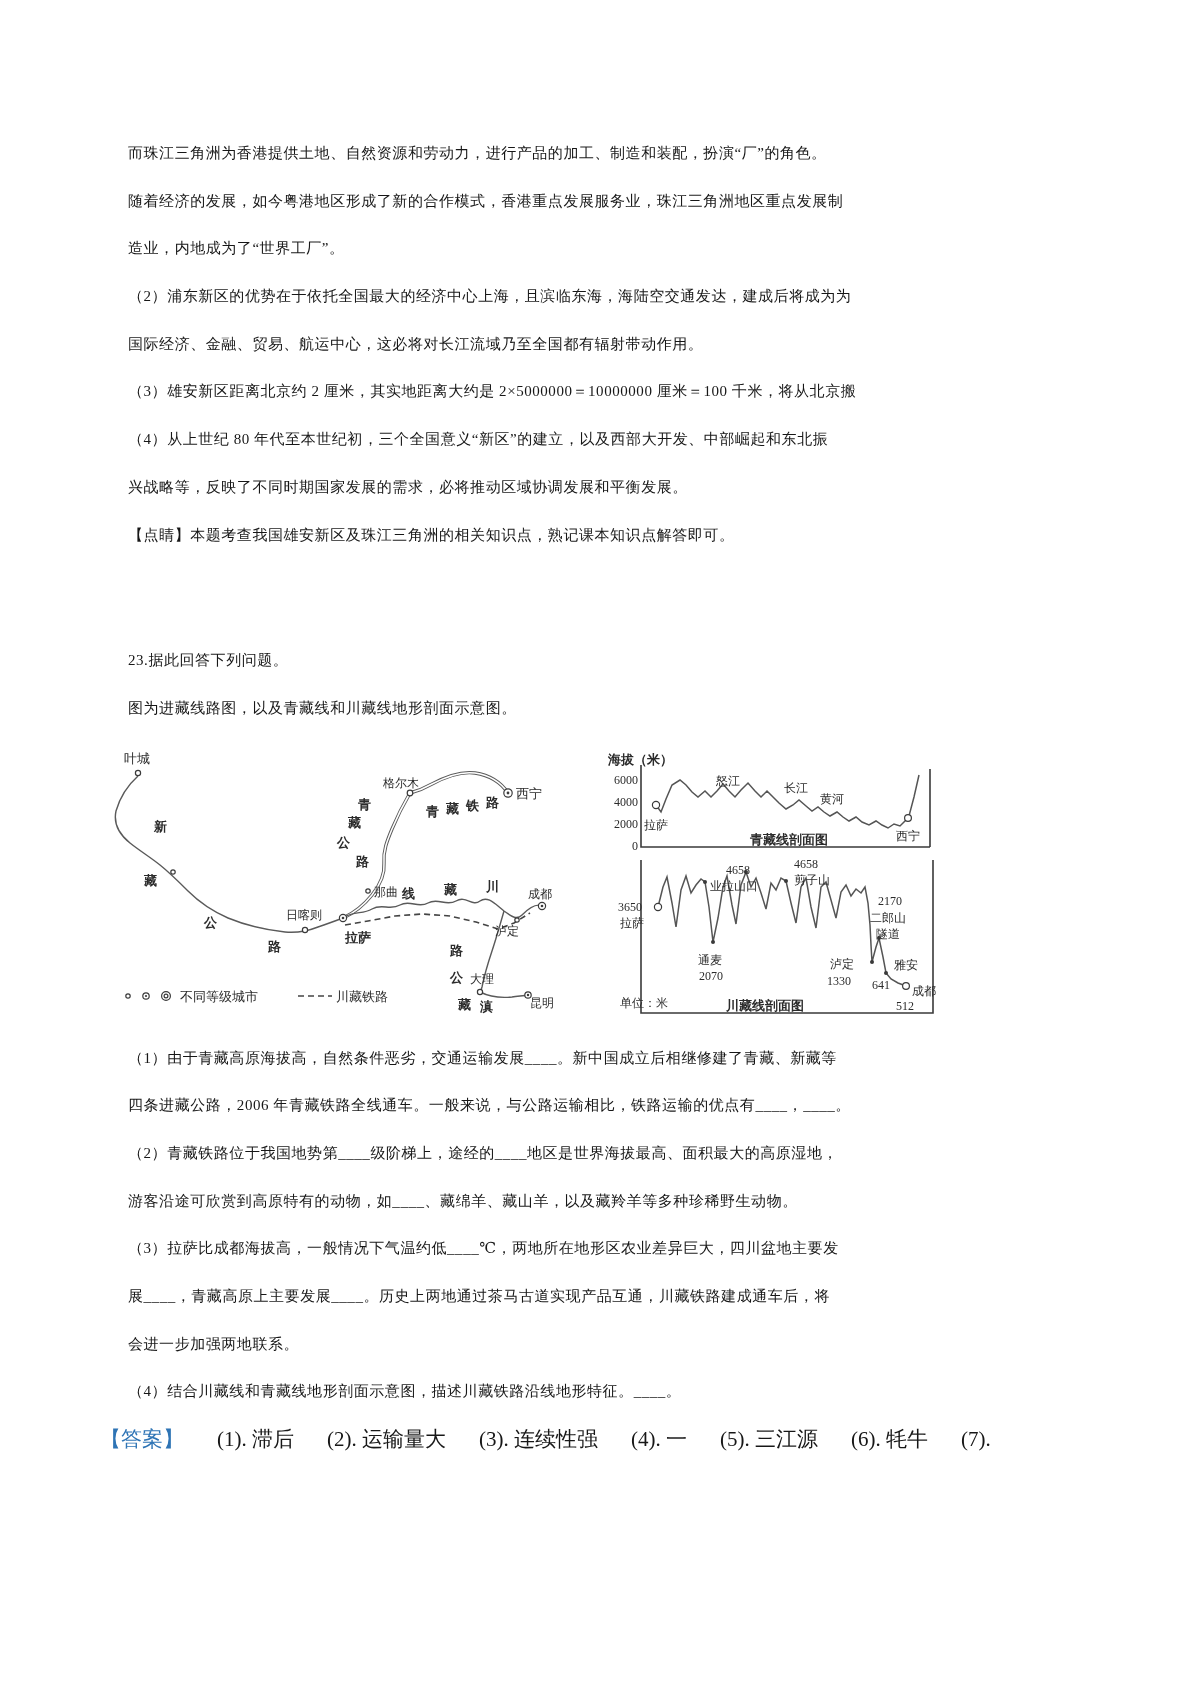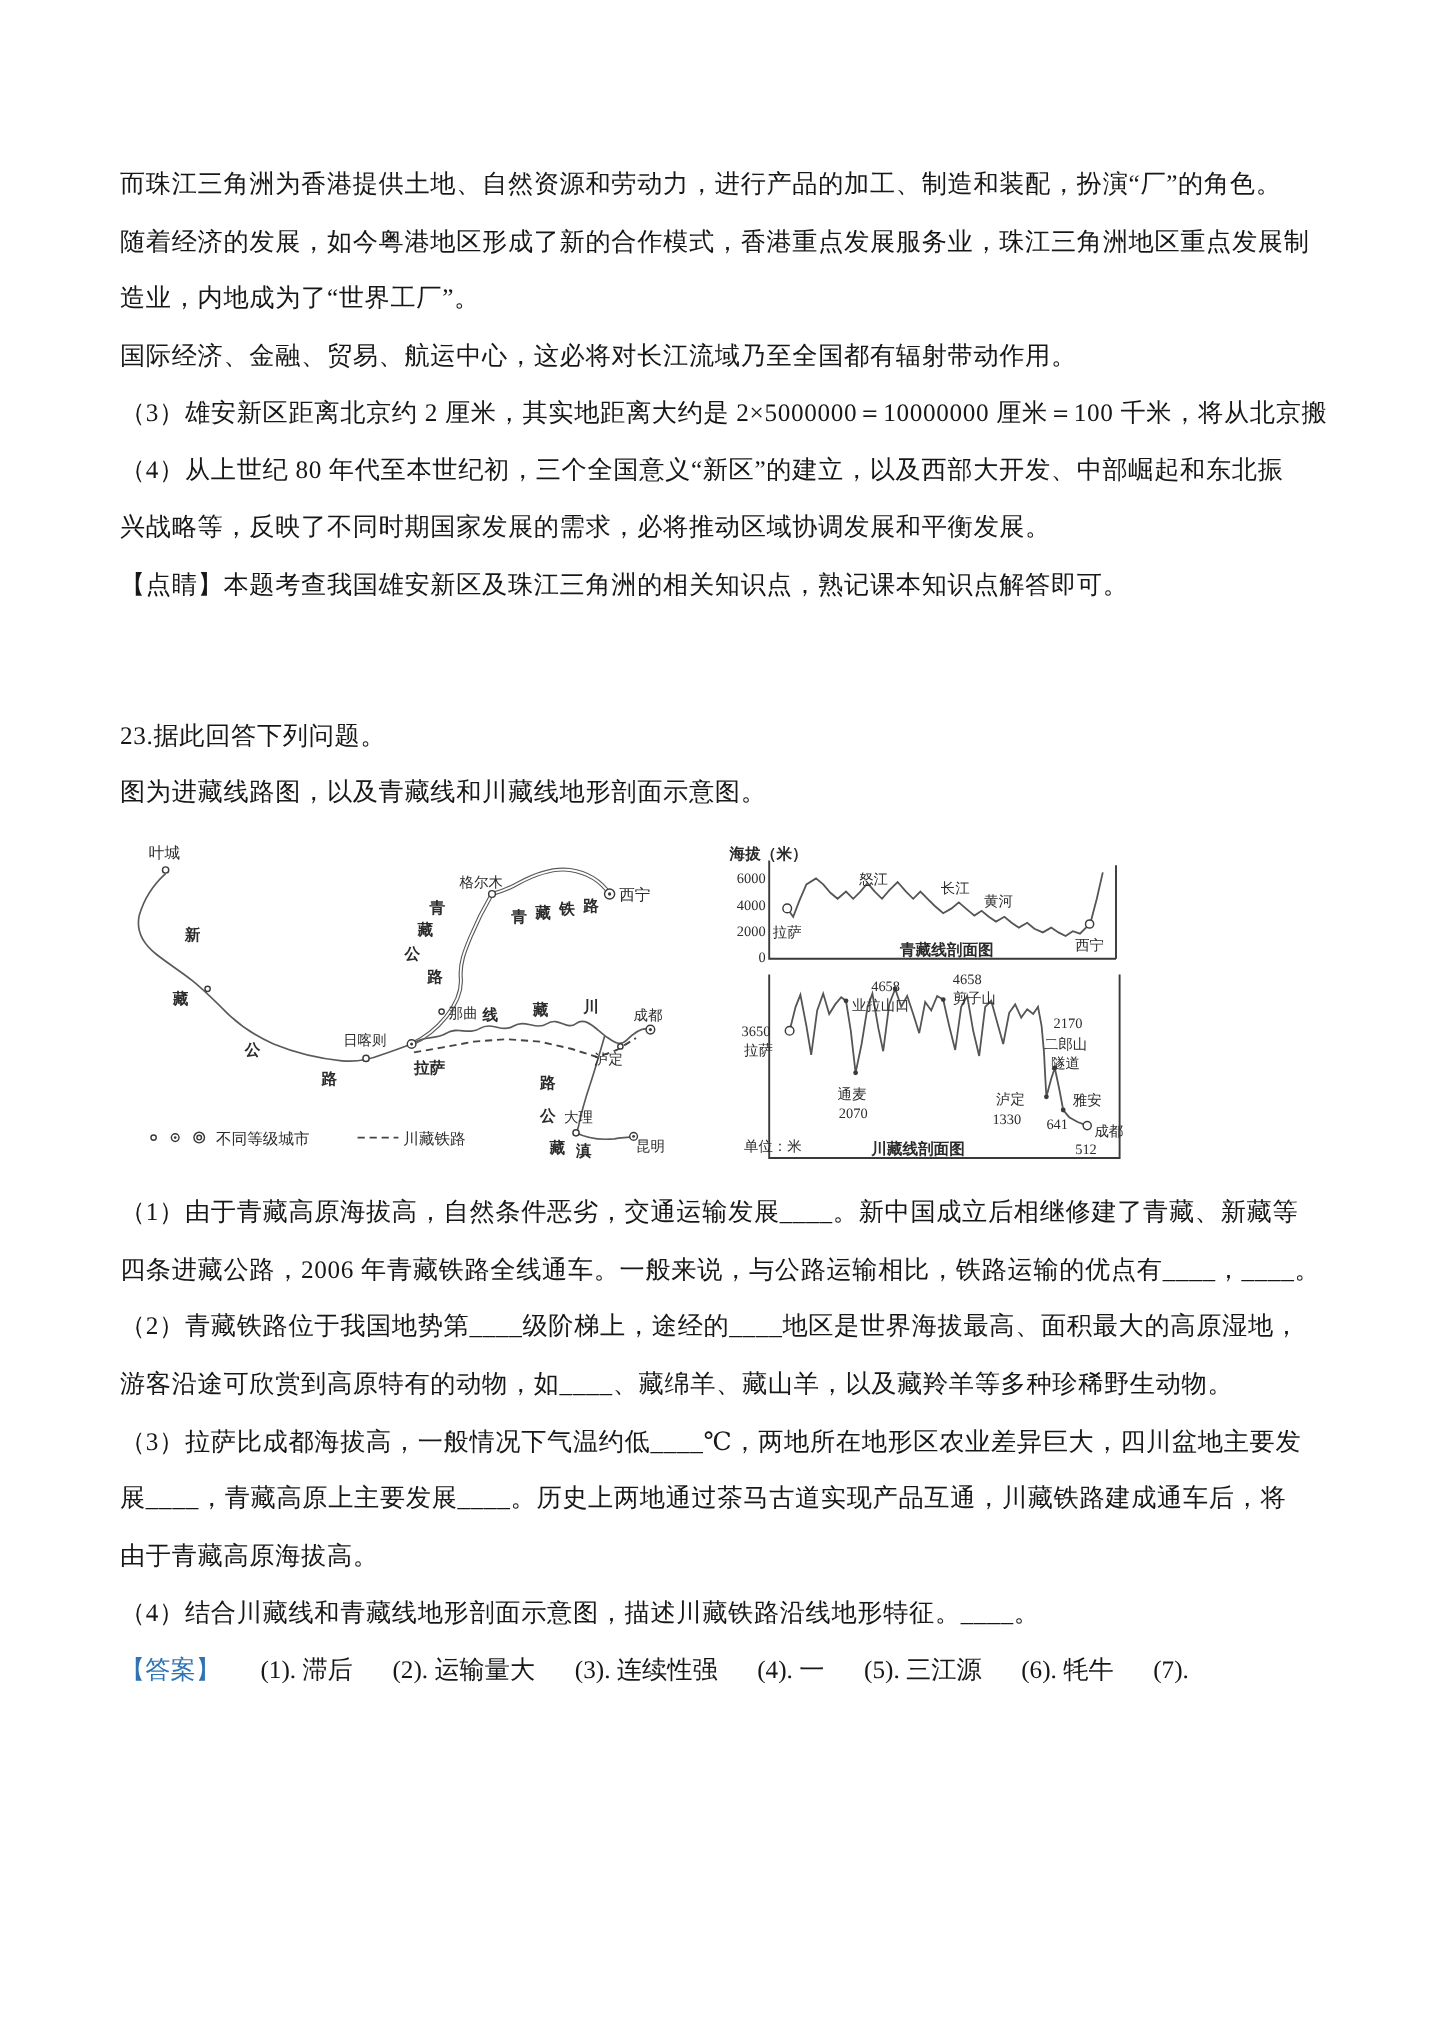--- a/index.html
+++ b/index.html
@@ -2,22 +2,22 @@
 <html><head>
 <meta charset="utf-8">
 <style>
   html,body{margin:0;padding:0;}
   body{
     width:1200px;height:1698px;background:#ffffff;overflow:hidden;
     font-family:"Liberation Serif","DejaVu Serif",serif;color:#171717;
   }
   .page{padding:130px 88px 0 100px;}
   .tl{
-    font-size:21px;line-height:47.7px;height:47.7px;
-    white-space:nowrap;letter-spacing:0.55px;
+    font-size:15px;line-height:47.7px;height:47.7px;
+    white-space:nowrap;letter-spacing:0.55px;margin-left:28px;
   }
   .indent{text-indent:40px;}
   .q23-block{margin-top:78px;}
   .figures{position:relative;height:290px;margin-top:2px;}
   .map-svg{position:absolute;left:0;top:0;}
   .profiles-svg{position:absolute;left:458px;top:0;}
   svg text{
     font-family:"Liberation Serif","DejaVu Serif",serif;
     fill:#2b2b2b;
   }
@@ -41,20 +41,21 @@
 </style>
 </head>
 <body>
 
 <div class="page">
 
   <div>
     <div class="tl">而珠江三角洲为香港提供土地、自然资源和劳动力，进行产品的加工、制造和装配，扮演“厂”的角色。</div>
     <div class="tl">随着经济的发展，如今粤港地区形成了新的合作模式，香港重点发展服务业，珠江三角洲地区重点发展制</div>
     <div class="tl">造业，内地成为了“世界工厂”。</div>
+    <div class="tl">（2）浦东新区的优势在于依托全国最大的经济中心上海，且滨临东海，海陆空交通发达，建成后将成为为</div>
     <div class="tl">国际经济、金融、贸易、航运中心，这必将对长江流域乃至全国都有辐射带动作用。</div>
     <div class="tl">（3）雄安新区距离北京约 2 厘米，其实地距离大约是 2×5000000＝10000000 厘米＝100 千米，将从北京搬</div>
     <div class="tl">（4）从上世纪 80 年代至本世纪初，三个全国意义“新区”的建立，以及西部大开发、中部崛起和东北振</div>
     <div class="tl">兴战略等，反映了不同时期国家发展的需求，必将推动区域协调发展和平衡发展。</div>
     <div class="tl">【点睛】本题考查我国雄安新区及珠江三角洲的相关知识点，熟记课本知识点解答即可。</div>
   </div>
 
   <div class="q23-block">
     <div class="tl">23.据此回答下列问题。</div>
     <div class="tl">图为进藏线路图，以及青藏线和川藏线地形剖面示意图。</div>
@@ -194,21 +195,21 @@
     </svg>
   </div>
 
   <div class="questions-block">
     <div class="tl">（1）由于青藏高原海拔高，自然条件恶劣，交通运输发展____。新中国成立后相继修建了青藏、新藏等</div>
     <div class="tl">四条进藏公路，2006 年青藏铁路全线通车。一般来说，与公路运输相比，铁路运输的优点有____，____。</div>
     <div class="tl">（2）青藏铁路位于我国地势第____级阶梯上，途经的____地区是世界海拔最高、面积最大的高原湿地，</div>
     <div class="tl">游客沿途可欣赏到高原特有的动物，如____、藏绵羊、藏山羊，以及藏羚羊等多种珍稀野生动物。</div>
     <div class="tl">（3）拉萨比成都海拔高，一般情况下气温约低____℃，两地所在地形区农业差异巨大，四川盆地主要发</div>
     <div class="tl">展____，青藏高原上主要发展____。历史上两地通过茶马古道实现产品互通，川藏铁路建成通车后，将</div>
-    <div class="tl">由于青藏高原海拔高。</div>
+    <div class="tl">会进一步加强两地联系。</div>
     <div class="tl">（4）结合川藏线和青藏线地形剖面示意图，描述川藏铁路沿线地形特征。____。</div>
   </div>
 
   <div class="answers-row">
     <span class="ans-label">【答案】</span>
     <span>(1). 滞后</span>
     <span>(2). 运输量大</span>
     <span>(3). 连续性强</span>
     <span>(4). 一</span>
     <span>(5). 三江源</span>

